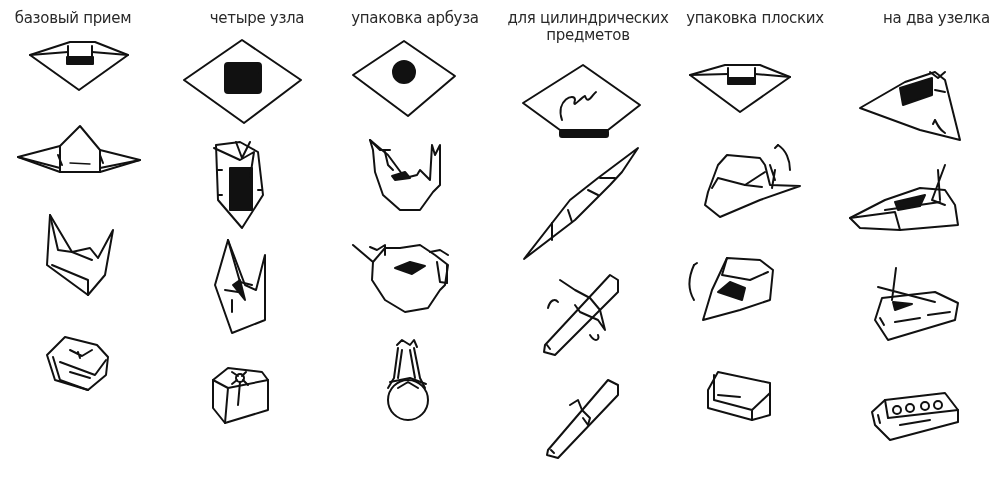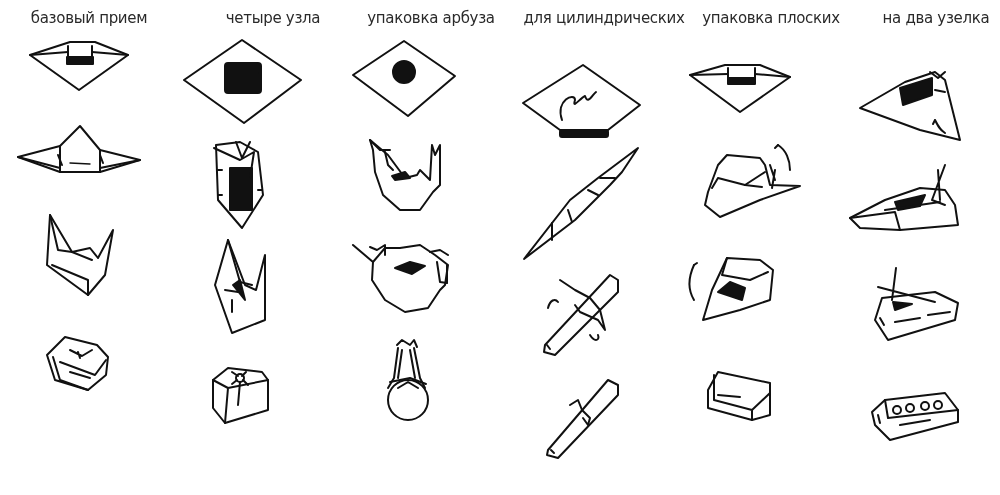--- a/index.html
+++ b/index.html
@@ -1,35 +1,36 @@
 <!DOCTYPE html>
 <html><head>
 <meta charset="utf-8">
 <style>
   html, body { margin:0; padding:0; background:#ffffff; }
   body { width:1000px; height:495px; position:relative; overflow:hidden; font-family:"DejaVu Sans", sans-serif; }
-  .title { position:absolute; top:10px; font-size:15px; color:#2a2a2a; text-align:center; line-height:17px; font-weight:normal; letter-spacing:-0.3px; white-space:nowrap;margin-left:16px; }
+  .title { position:absolute; top:10px; font-size:15px; color:#2a2a2a; text-align:center; line-height:17px; font-weight:normal; letter-spacing:-0.3px; white-space:nowrap; }
   svg.art { position:absolute; left:0; top:0; width:1000px; height:495px; }
   svg.art * { fill:none; stroke:#111; stroke-width:2; stroke-linejoin:round; stroke-linecap:round; }
   svg.art .fill { fill:#111; }
   svg.art .thin { stroke-width:1.4; }
 </style>
 </head>
 <body>
 
 <div class="title" style="left:8px;width:130px;">базовый прием</div>
 <div class="title" style="left:192px;width:130px;">четыре узла</div>
 <div class="title" style="left:340px;width:150px;">упаковка арбуза</div>
 <div class="title" style="left:498px;width:180px;">
   <div>для цилиндрических</div>
+  <div>предметов</div>
 </div>
 <div class="title" style="left:680px;width:150px;">
   <div>упаковка плоских</div>
 </div>
-<div class="title" style="left:850px;width:140px;">на два узелка</div>
+<div class="title" style="left:850px;width:140px;text-align:right;">на два узелка</div>
 
 <svg class="art" viewBox="0 0 1000 495">
 
   <g>
     <path d="M30 55 L70 42 L95 42 L128 55 L79 90 Z"></path>
     <path d="M30 55 L68 52 M128 55 L92 52"></path>
     <path d="M68 46 L68 57 M92 46 L92 57"></path>
     <rect class="fill" x="67" y="57" width="26" height="7"></rect>
   </g>
   <g>

